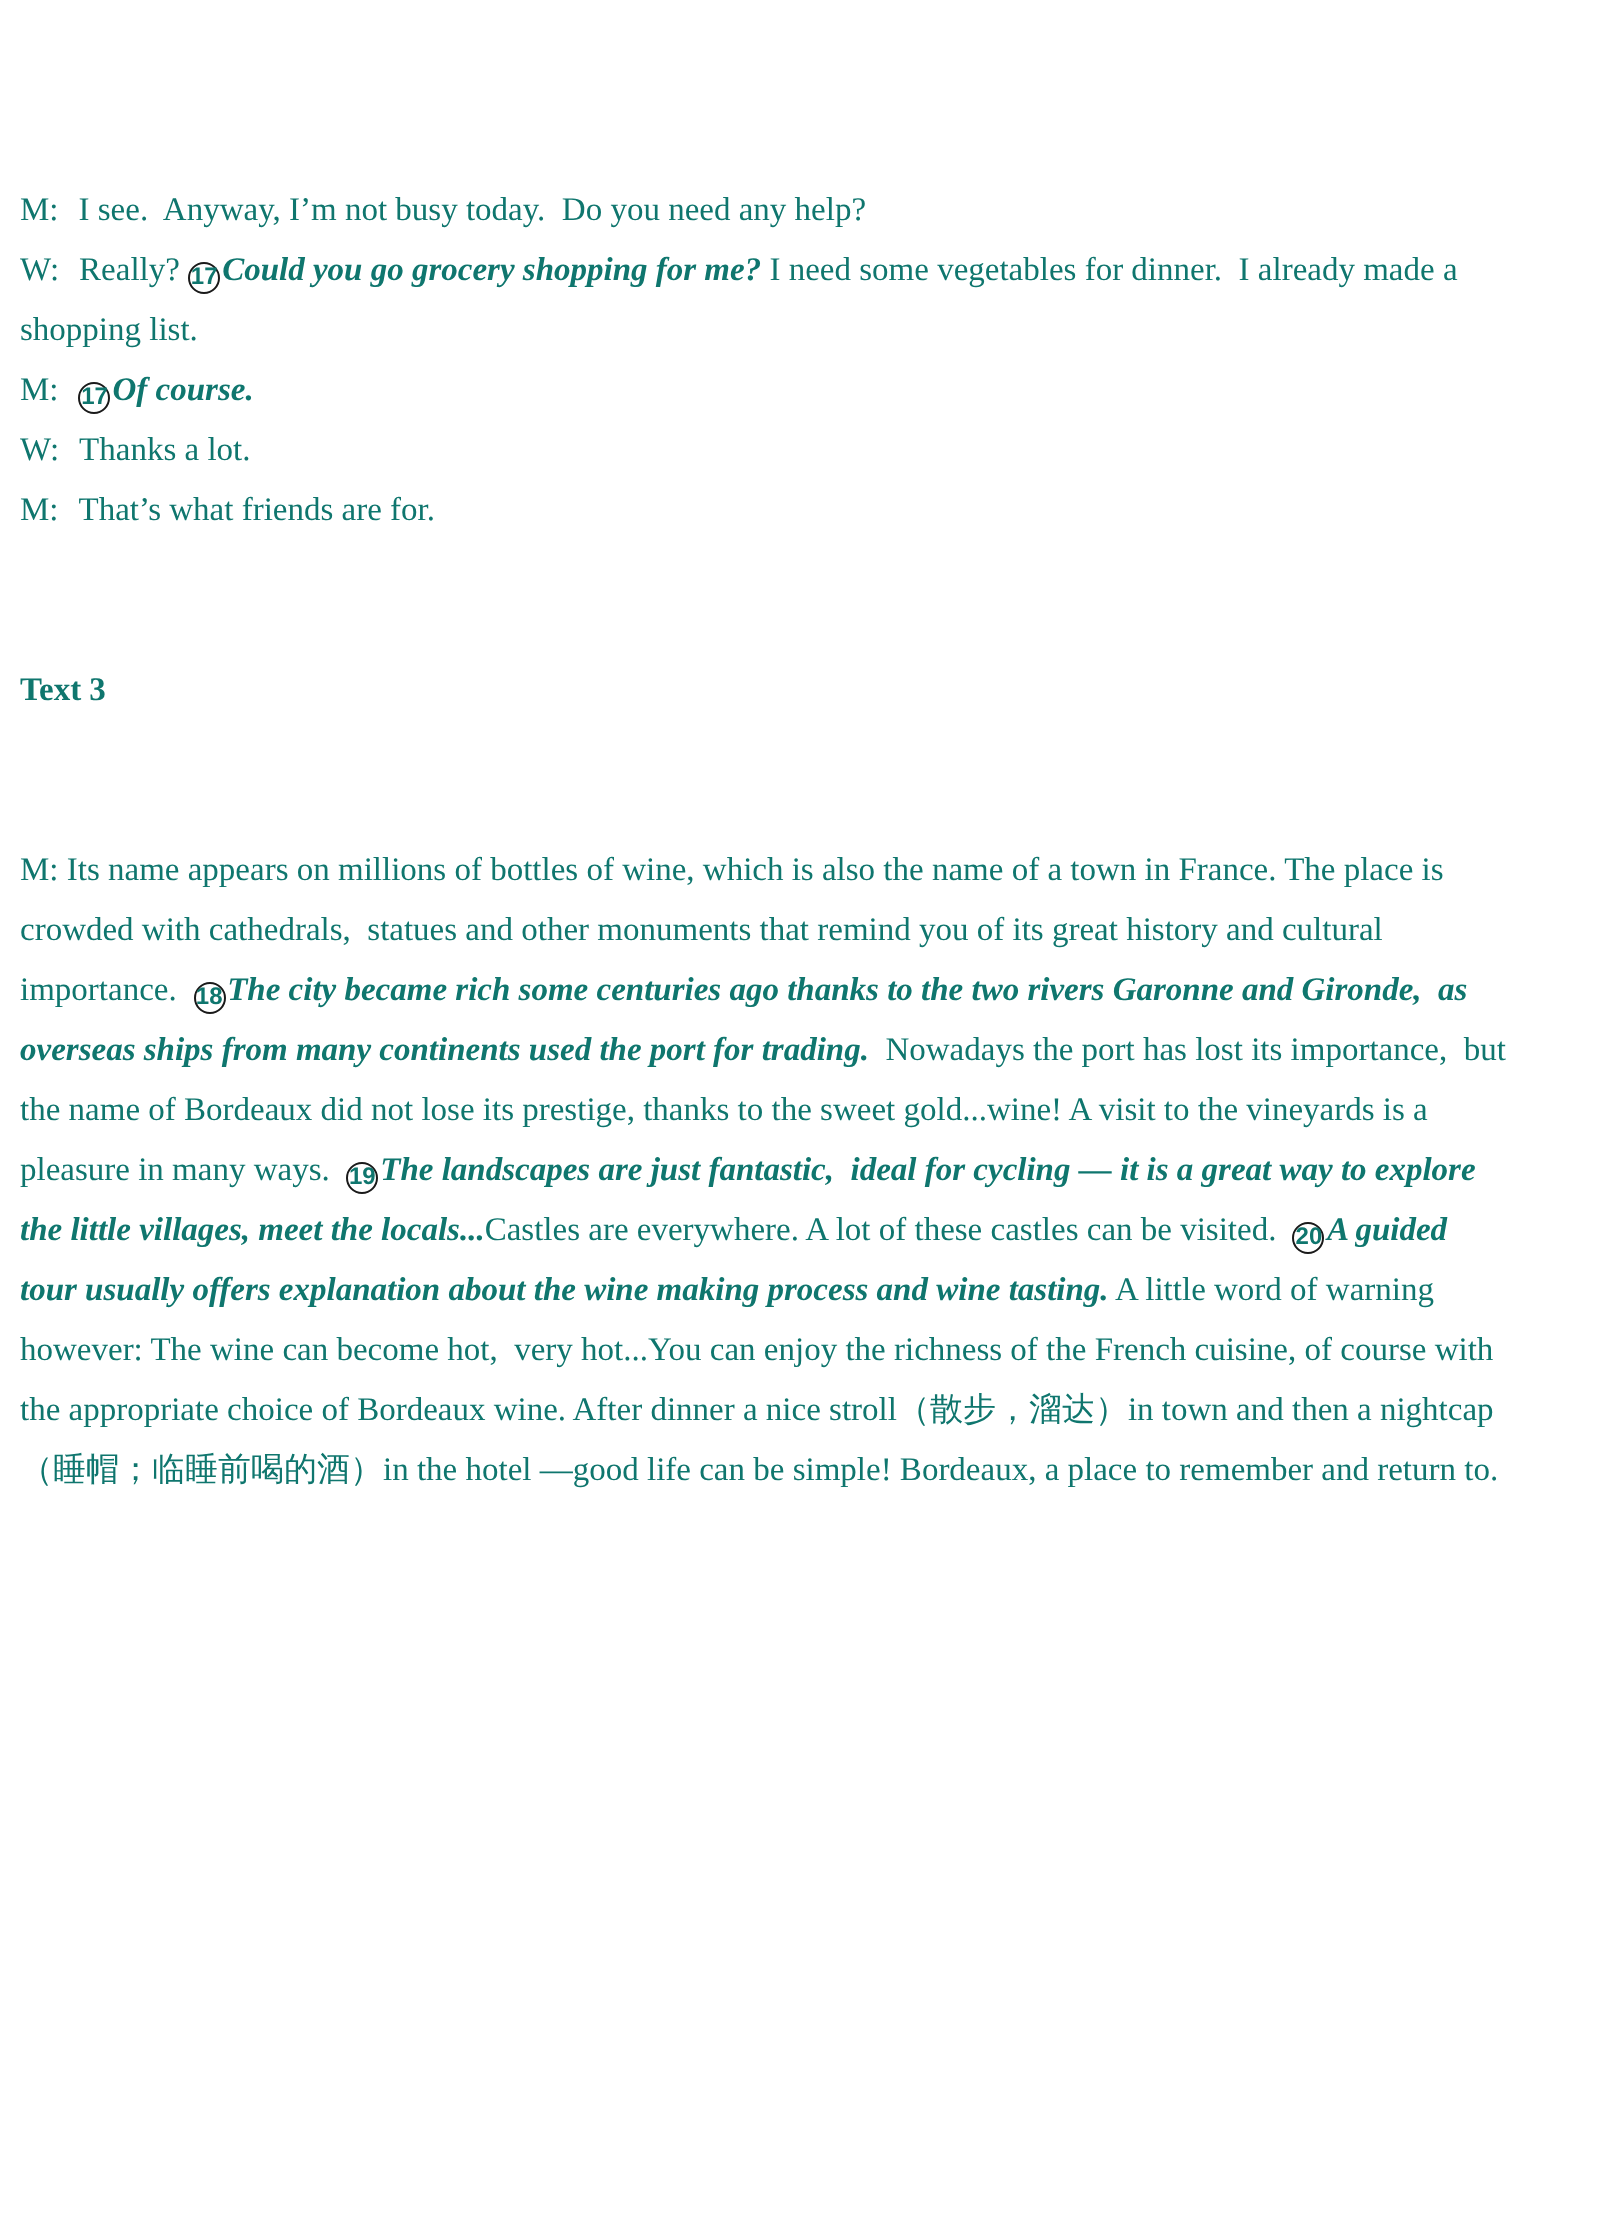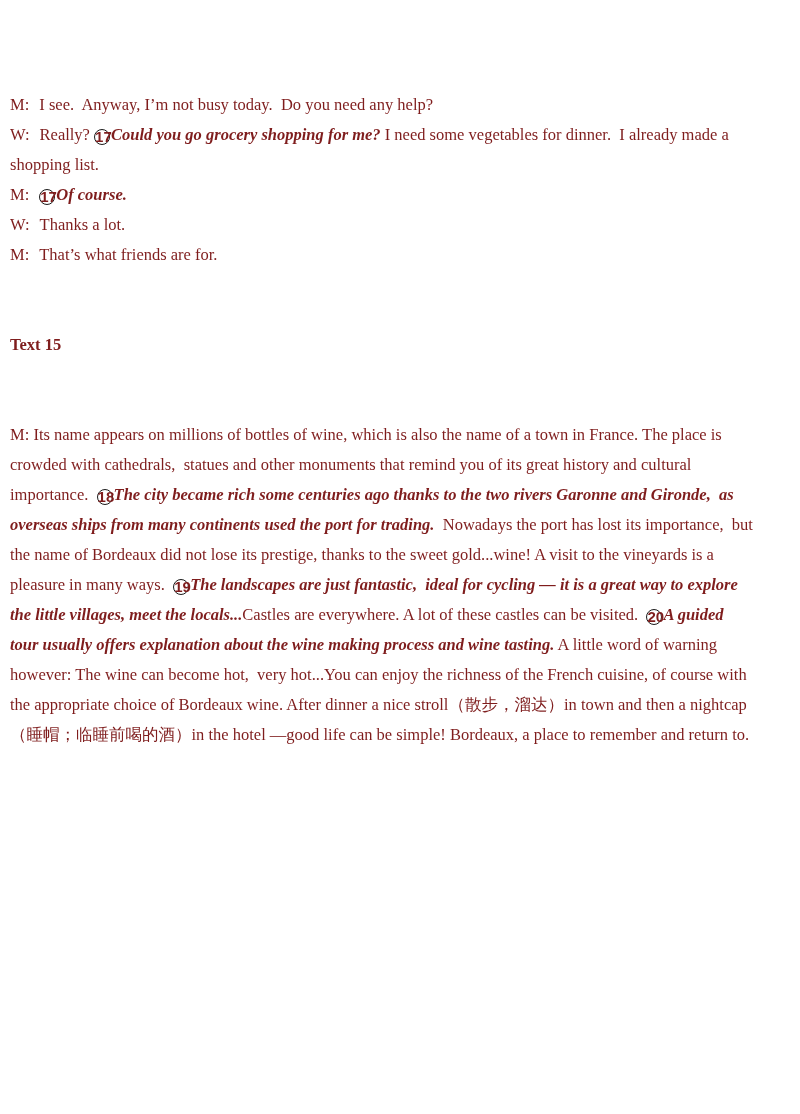--- a/index.html
+++ b/index.html
@@ -7,21 +7,21 @@
     padding: 0;
     background: #ffffff;
   }
   .page {
     position: relative;
     width: 800px;
     height: 1114px;
     background: #ffffff;
     overflow: hidden;
     font-family: "Liberation Serif", "DejaVu Serif", serif;
-    color: #7f1d1d;
+    color: #0f766e;
   }
   .content {
     padding: 30px 44px 0 10px;
     font-size: 16.5px;
     line-height: 30px;
     white-space: pre-wrap;
     text-align: left;
   }
   .content p {
     margin: 0;
@@ -37,31 +37,31 @@
     margin-right: 10px;
   }
   .marker {
     display: inline-block;
     box-sizing: border-box;
     width: 16px;
     height: 16px;
     line-height: 13px;
     border: 1.5px solid #1a1a1a;
     border-radius: 50%;
-    font-size: 15px;
+    font-size: 12px;
     font-weight: bold;
     text-align: center;
     vertical-align: -2px;
     margin-right: 1px;
     white-space: normal;
     font-family: "Liberation Sans", "DejaVu Sans", sans-serif;
   }
 </style>
 </head>
 <body>
 
 <div class="page">
   <div class="content">
     <div id="dialogue"><p class="line"><span class="run speaker">M:</span><span class="run normal">I see.  Anyway, I’m not busy today.  Do you need any help?</span></p><p class="line"><span class="run speaker">W:</span><span class="run normal">Really? </span><span class="marker">17</span><span class="run bold">Could you go grocery shopping for me?</span><span class="run normal"> I need some vegetables for dinner.  I already made a shopping list.</span></p><p class="line"><span class="run speaker">M:</span><span class="marker">17</span><span class="run bold">Of course.</span></p><p class="line"><span class="run speaker">W:</span><span class="run normal">Thanks a lot.</span></p><p class="line"><span class="run speaker">M:</span><span class="run normal">That’s what friends are for.</span></p></div>
-    <p class="heading">Text 15</p>
+    <p class="heading">Text 3</p>
     <p id="passage"><span class="run normal">M: Its name appears on millions of bottles of wine, which is also the name of a town in France. The place is crowded with cathedrals,  statues and other monuments that remind you of its great history and cultural importance.  </span><span class="marker">18</span><span class="run bold">The city became rich some centuries ago thanks to the two rivers Garonne and Gironde,  as overseas ships from many continents used the port for trading.</span><span class="run normal">  Nowadays the port has lost its importance,  but the name of Bordeaux did not lose its prestige, thanks to the sweet gold...wine! A visit to the vineyards is a pleasure in many ways.  </span><span class="marker">19</span><span class="run bold">The landscapes are just fantastic,  ideal for cycling — it is a great way to explore the little villages, meet the locals...</span><span class="run normal">Castles are everywhere. A lot of these castles can be visited.  </span><span class="marker">20</span><span class="run bold">A guided tour usually offers explanation about the wine making process and wine tasting.</span><span class="run normal"> A little word of warning however: The wine can become hot,  very hot...You can enjoy the richness of the French cuisine, of course with the appropriate choice of Bordeaux wine. After dinner a nice stroll（散步，溜达）in town and then a nightcap（睡帽；临睡前喝的酒）in the hotel —good life can be simple! Bordeaux, a place to remember and return to.</span></p>
   </div>
 </div>
 
 </body></html>

